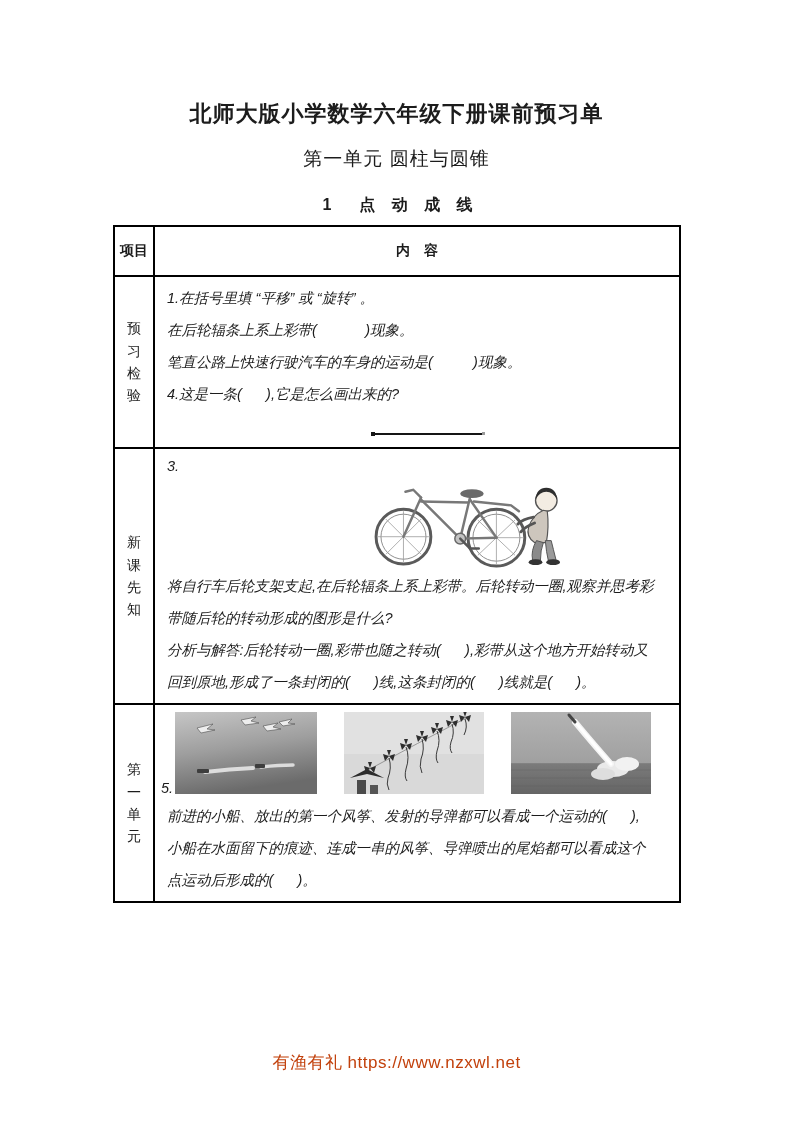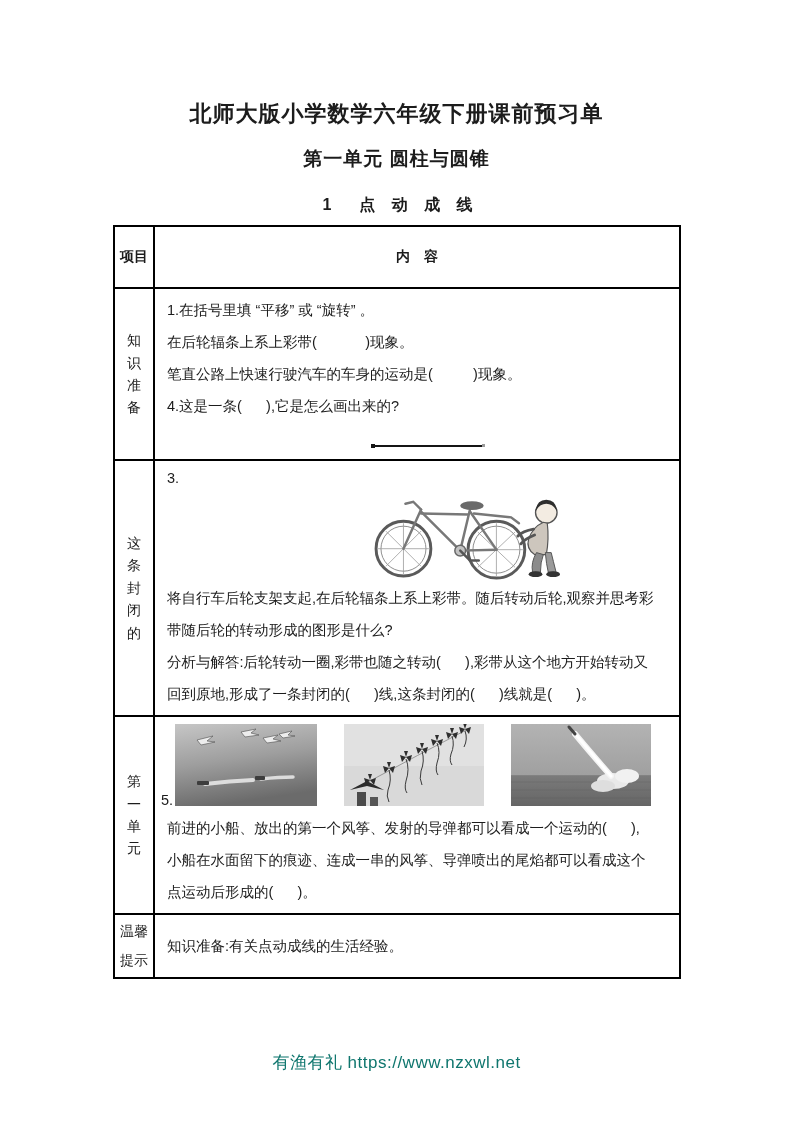--- a/index.html
+++ b/index.html
@@ -3,50 +3,50 @@
 <meta charset="utf-8">
 <style>
   html,body{margin:0;padding:0;}
   body{
     width:793px;height:1122px;background:#ffffff;position:relative;
     font-family:"Liberation Sans", sans-serif;color:#1c1c1c;overflow:hidden;
   }
   .title{position:absolute;top:99px;left:0;width:100%;text-align:center;
     font-size:22px;font-weight:700;margin:0;letter-spacing:1px;}
   .subtitle{position:absolute;top:146px;left:0;width:100%;text-align:center;
-    font-size:19px;font-weight:700;margin:0;letter-spacing:1px;}
+    font-size:19px;font-weight:400;margin:0;letter-spacing:1px;}
   .lesson{position:absolute;top:191px;left:0;width:100%;text-align:center;
     font-size:16px;font-weight:600;margin:4px;letter-spacing:6px;}
   table.sheet{position:absolute;top:225px;left:113px;width:568px;
     border-collapse:collapse;table-layout:fixed;}
   .sheet th,.sheet td{border:2px solid #000;}
   .sheet col.c1{width:40px;}
-  th.hdr{font-size:14px;font-weight:700;height:24px;padding:18px 0;text-align:center;}
+  th.hdr{font-size:14px;font-weight:700;height:24px;padding:12px 0;text-align:center;}
   td.label-cell{text-align:center;vertical-align:middle;font-size:14px;padding:0;}
   .vlabel{display:inline-block;width:1.15em;line-height:1.6;word-break:break-all;text-align:center;}
   .vlabel.two{width:2.35em;line-height:2.1;}
-  td.content-cell{vertical-align:top;padding:5px 25px 5px 12px;font-size:14.5px;}
+  td.content-cell{vertical-align:top;padding:5px 25px 5px 12px;font-size:14.5px;font-style:italic;}
   td.content-cell.vmid{vertical-align:middle;}
   p.line{margin:0;line-height:32px;white-space:pre-wrap;}
   p.numline{margin:0;line-height:24px;white-space:pre-wrap;}
   .r-review td{height:160px;}
   .r-new td{height:200px;}
   .r-mind td{height:70px;}
   .r-check td{height:182px;}
   .r-tips td{height:52px;}
   .line-seg{position:relative;margin:22px 0 0 205px;width:112px;height:4px;}
   .line-seg .bar{position:absolute;left:0;right:0;top:1px;height:2px;background:#151515;}
   .line-seg .end-l{position:absolute;left:-1px;top:0;width:4px;height:4px;background:#151515;}
   .line-seg .end-r{position:absolute;right:-1px;top:0;width:3px;height:3px;background:#9a9a9a;}
   .bike-wrap{margin:0 0 2px 185px;width:235px;height:90px;}
   .photo-row{position:relative;display:flex;gap:27px;padding:2px 0 4px 8px;margin-bottom:2px;}
   .photo{display:block;}
   .num5{position:absolute;left:-6px;bottom:2px;font-size:14.5px;background:transparent;}
   .footer{position:absolute;top:1051px;left:0;width:100%;text-align:center;
-    color:#0f766e;font-size:17px;letter-spacing:0.5px;}
+    color:#c2410c;font-size:17px;letter-spacing:0.5px;}
 </style>
 </head>
 <body>
 
 <h1 class="title">北师大版小学数学六年级下册课前预习单</h1>
 <h2 class="subtitle">第一单元 圆柱与圆锥</h2>
 <h3 class="lesson">1　点 动 成 线</h3>
 
 <table class="sheet">
   <colgroup>
@@ -54,38 +54,38 @@
       <col>
     </colgroup>
   <tbody>
       <tr>
     <th class="hdr">项目</th>
     <th class="hdr">内　容</th>
   </tr>
 
   <tr class="r-review">
     <td class="label-cell">
-      <span class="vlabel">知识准备</span>
+      <span class="vlabel">预习检验</span>
     </td>
     <td class="content-cell">
       <p class="line">1.在括号里填 “平移” 或 “旋转” 。</p>
       <p class="line">在后轮辐条上系上彩带(            )现象。</p>
       <p class="line">笔直公路上快速行驶汽车的车身的运动是(          )现象。</p>
       <p class="line">4.这是一条(      ),它是怎么画出来的?</p>
       <div class="line-seg">
         <span class="bar"></span>
         <span class="end-l"></span>
         <span class="end-r"></span>
       </div>
     </td>
   </tr>
 
   <tr class="r-new">
     <td class="label-cell">
-      <span class="vlabel">这条封闭的</span>
+      <span class="vlabel">新课先知</span>
     </td>
     <td class="content-cell">
       <p class="numline">3.</p>
       <div class="bike-wrap">
         <svg viewBox="0 0 235 92" width="235" height="90">
           <g stroke="#5a5a5a" fill="none">
             <circle cx="50" cy="60" r="28" stroke-width="3"></circle>
             <circle cx="145" cy="61" r="29" stroke-width="3"></circle>
             <circle cx="50" cy="60" r="23" stroke="#8d8d8d" stroke-width="1"></circle>
             <circle cx="145" cy="61" r="24" stroke="#8d8d8d" stroke-width="1"></circle>
@@ -113,21 +113,21 @@
             <path d="M193 33 Q182 38 178 50 Q175 60 184 66 L196 66 Q199 50 197 34 Z" fill="#cdc6bd" stroke="#555" stroke-width="1.2"></path>
             <path d="M183 40 Q172 42 167 47" stroke="#555" stroke-width="3" fill="none" stroke-linecap="round"></path>
             <path d="M184 46 Q174 50 170 55" stroke="#555" stroke-width="3" fill="none" stroke-linecap="round"></path>
             <path d="M186 64 Q180 74 182 84 L190 84 Q190 74 193 66 Z" fill="#8b8b8b" stroke="#555" stroke-width="1"></path>
             <path d="M195 64 Q196 76 198 84 L206 84 Q203 72 201 64 Z" fill="#9a9a9a" stroke="#555" stroke-width="1"></path>
             <ellipse cx="185" cy="86" rx="7" ry="3" fill="#333"></ellipse>
             <ellipse cx="203" cy="86" rx="7" ry="3" fill="#333"></ellipse>
           </g>
         </svg>
       </div>
-      <p class="line">将自行车后轮支架支起,在后轮辐条上系上彩带。随后转动后轮,观察并思考彩带随后轮的转动形成的图形是什么?</p>
+      <p class="line">将自行车后轮支架支起,在后轮辐条上系上彩带。后轮转动一圈,观察并思考彩带随后轮的转动形成的图形是什么?</p>
       <p class="line">分析与解答:后轮转动一圈,彩带也随之转动(      ),彩带从这个地方开始转动又回到原地,形成了一条封闭的(      )线,这条封闭的(      )线就是(      )。</p>
     </td>
   </tr>
 
 
   <tr class="r-check">
     <td class="label-cell">
       <span class="vlabel">第一单元</span>
     </td>
     <td class="content-cell">
@@ -216,24 +216,16 @@
           </g>
           <path d="M100 52 Q84 34 64 10" stroke="#f4f4f4" stroke-width="6" fill="none" stroke-linecap="round"></path>
           <path d="M100 52 Q86 36 66 12" stroke="#ffffff" stroke-width="3" fill="none" stroke-linecap="round"></path>
           <path d="M64 10 L58 3" stroke="#444444" stroke-width="3" stroke-linecap="round"></path>
         </svg>
       </div>
       <p class="line">前进的小船、放出的第一个风筝、发射的导弹都可以看成一个运动的(      ),小船在水面留下的痕迹、连成一串的风筝、导弹喷出的尾焰都可以看成这个点运动后形成的(      )。</p>
     </td>
   </tr>
 
-  <tr class="r-tips">
-    <td class="label-cell">
-      <span class="vlabel two">温馨提示</span>
-    </td>
-    <td class="content-cell vmid">
-      <p class="line">知识准备:有关点动成线的生活经验。</p>
-    </td>
-  </tr>
 </tbody>
   </table>
 
 <div class="footer">有渔有礼 https://www.nzxwl.net</div>
 
 </body></html>

